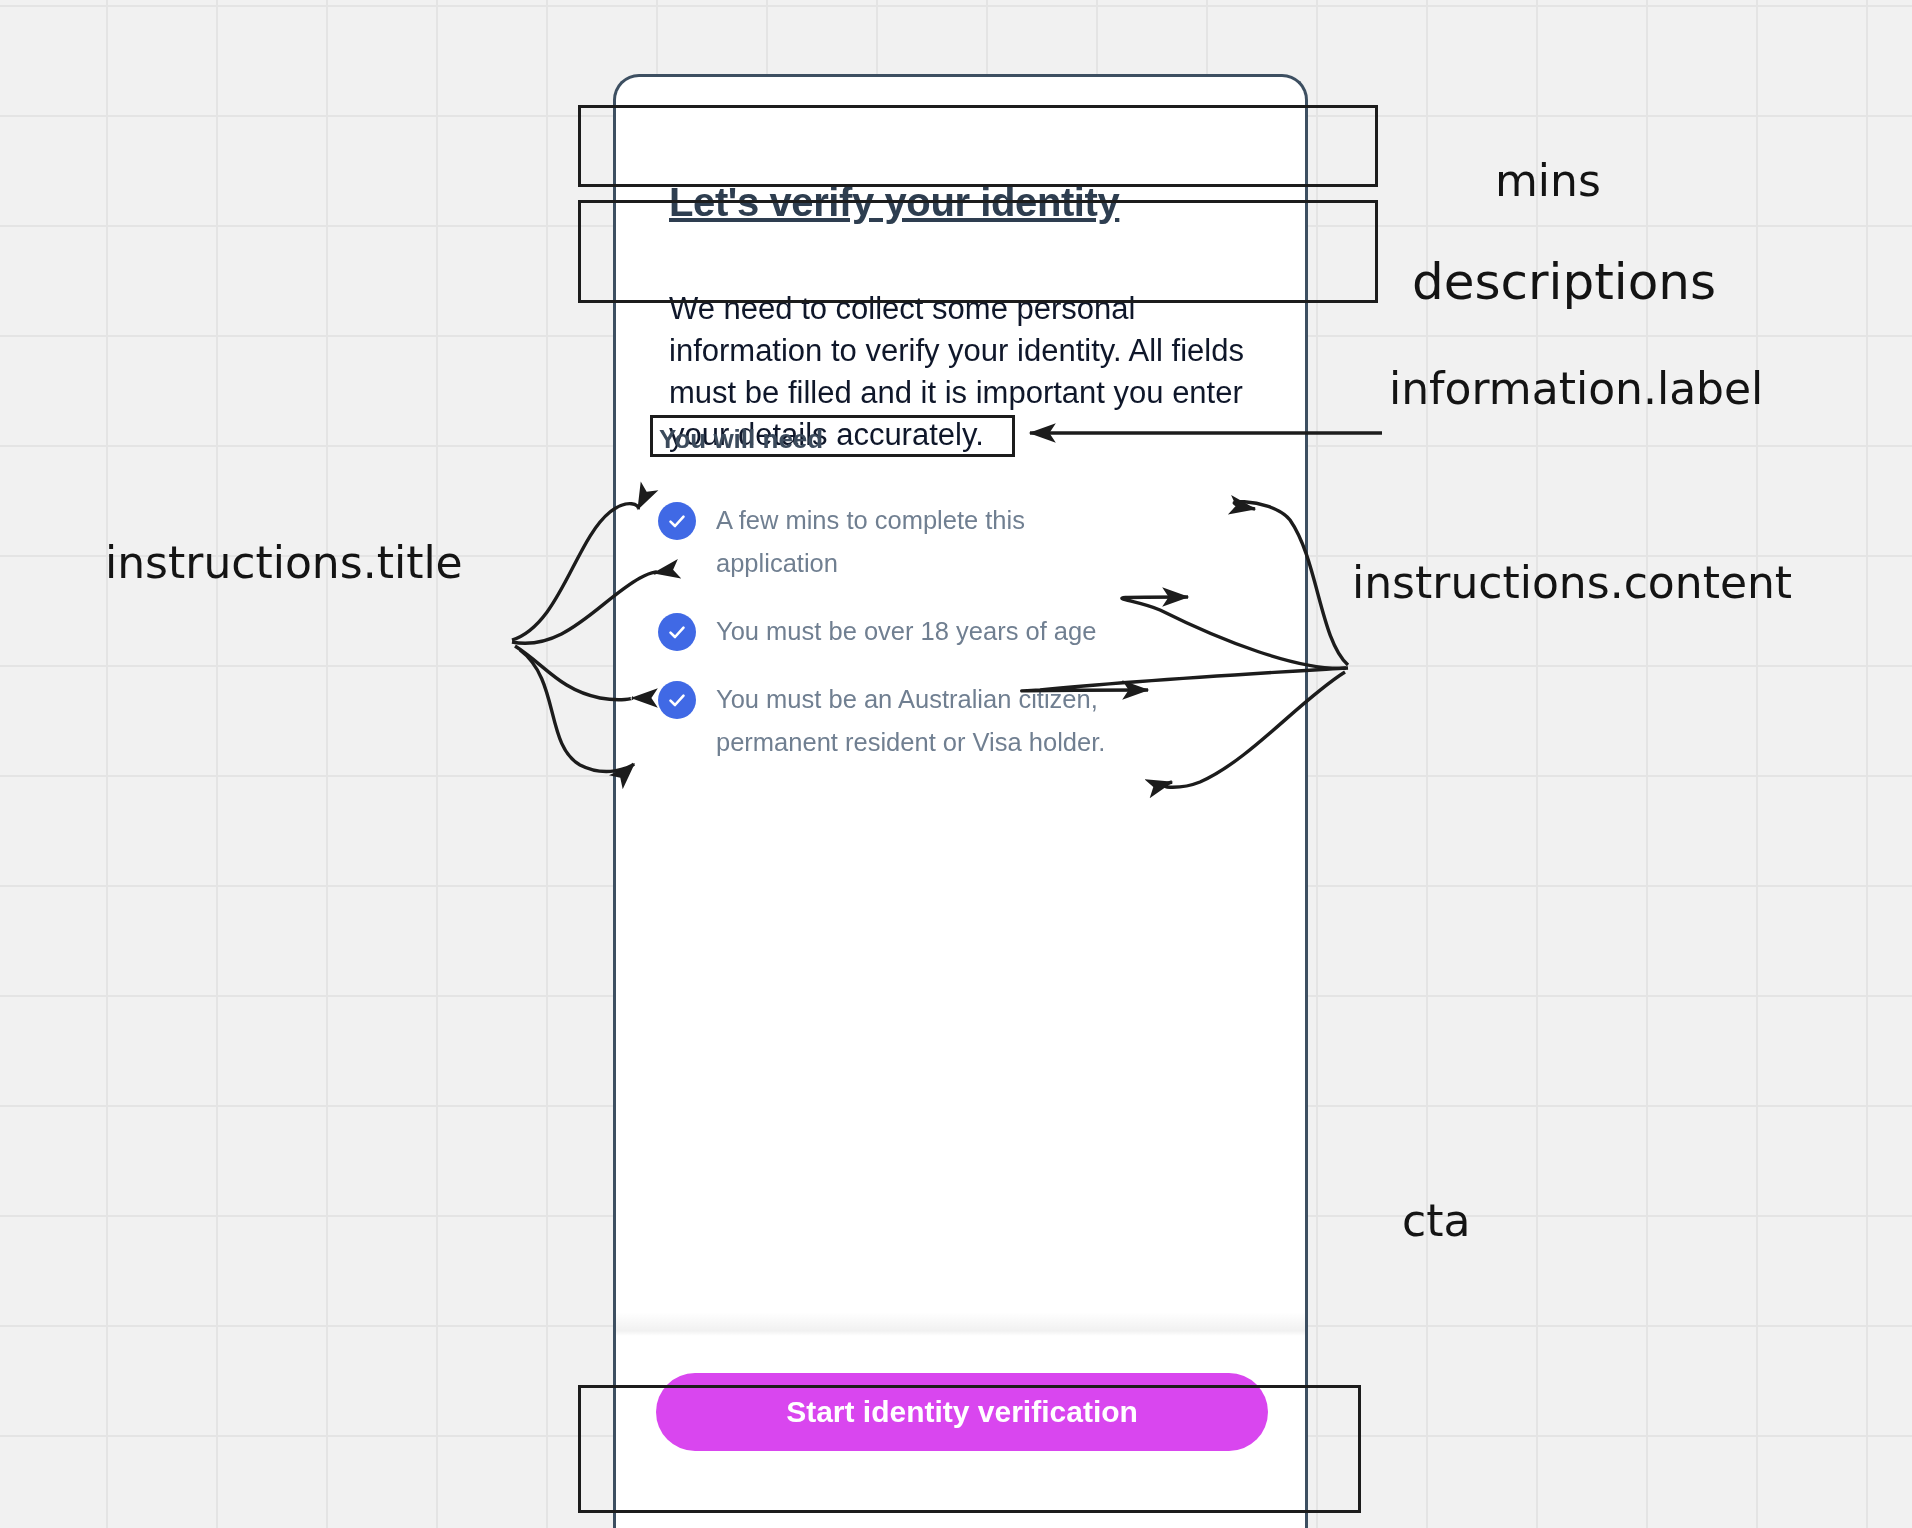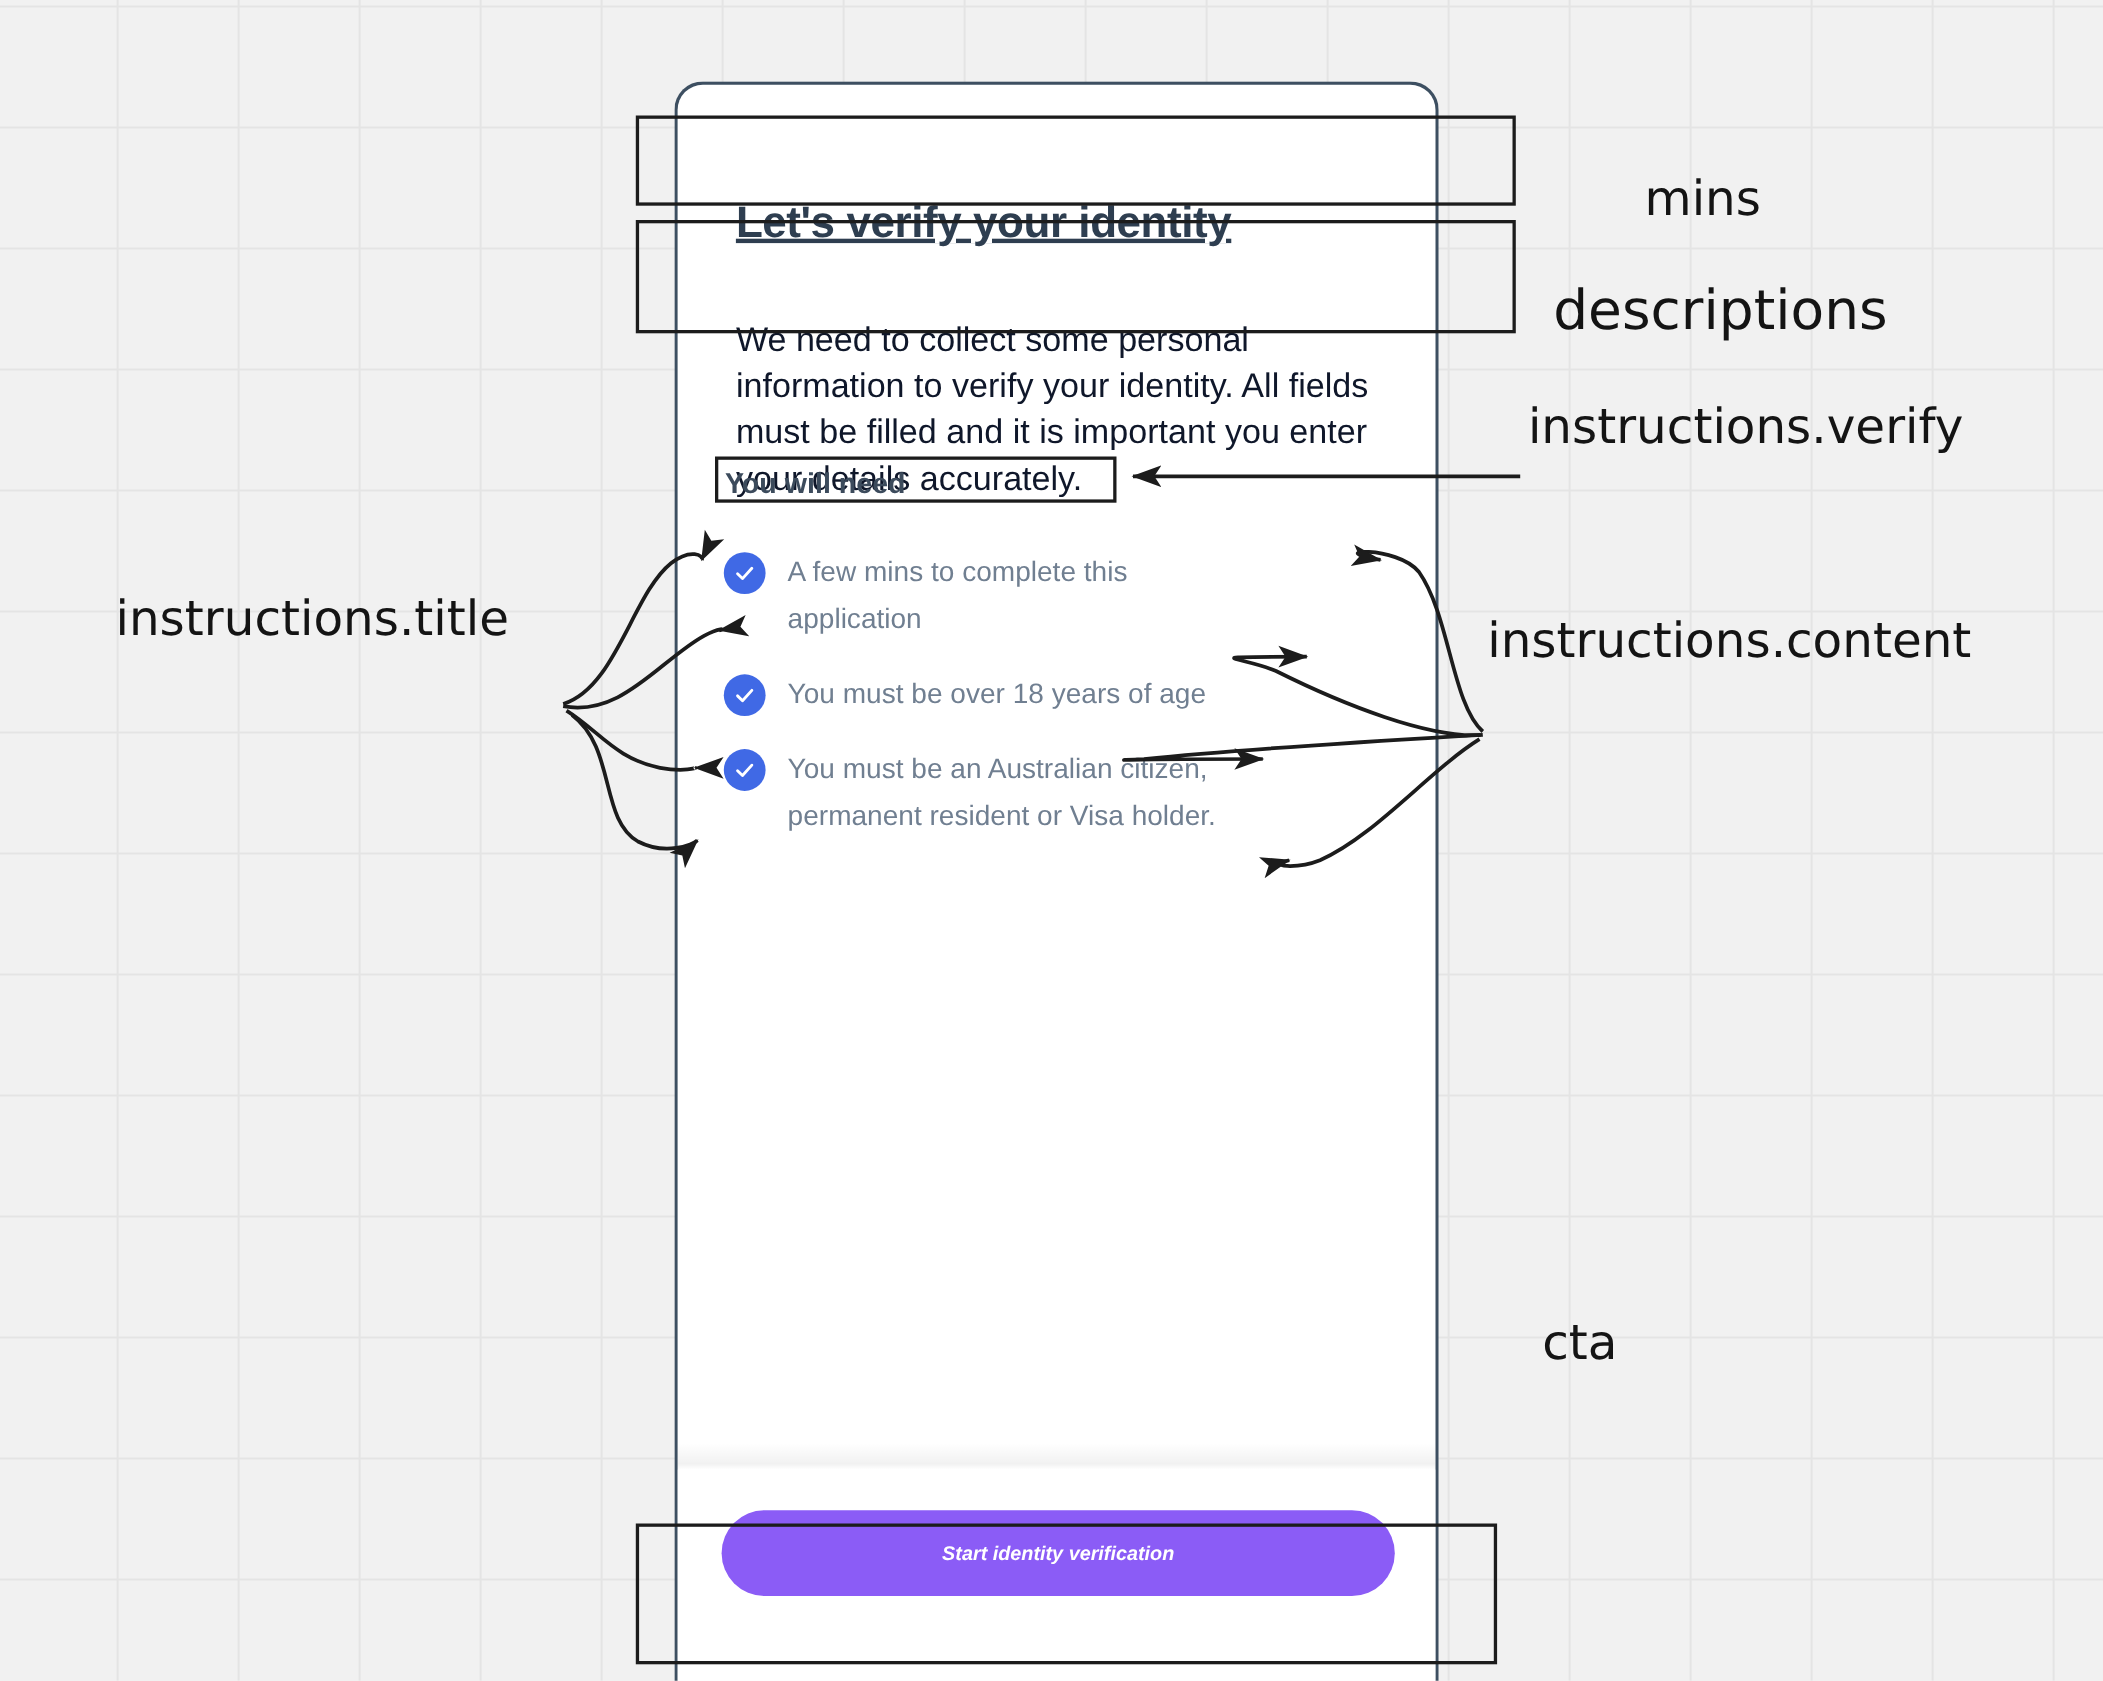--- a/index.html
+++ b/index.html
@@ -131,27 +131,26 @@
     background: #ffffff;
   }
   #cta-button {
     position: absolute;
     left: 40px;
     top: 37px;
     width: 612px;
     height: 78px;
     border: none;
     border-radius: 40px;
-    background: #8b5cf6;
+    background: #d946ef;
     color: #ffffff;
-    font-size: 18px;
+    font-size: 30px;
     font-weight: bold;
     font-family: "Liberation Sans", sans-serif;
     cursor: pointer;
-    font-style: italic;
   }
 
   
   .anno-box {
     position: absolute;
     border: 3.5px solid #1c1c1c;
     box-sizing: border-box;
     pointer-events: none;
   }
   #box-title        { left: 578px;  top: 105px;  width: 800px; height: 82px;  }
@@ -262,16 +261,16 @@
   <g stroke="#1c1c1c" stroke-width="3.4" fill="none" marker-end="url(#arrowhead)">
     <path d="M512,640 C560,625 575,540 610,512 C628,498 640,505 638,509"></path>
     <path d="M512,642 C565,652 600,600 640,578 C655,570 660,572 654,573"></path>
     <path d="M515,646 C545,665 560,690 600,698 C622,702 634,698 632,698"></path>
     <path d="M520,650 C560,680 545,745 580,765 C605,778 630,768 634,764"></path>
   </g>
 </svg>
 
 <div id="label-title" class="anno-label">mins</div>
 <div id="label-descriptions" class="anno-label">descriptions</div>
-<div id="label-instr-label" class="anno-label">instructions.verify</div>
+<div id="label-instr-label" class="anno-label">information.label</div>
 <div id="label-instr-icon" class="anno-label">instructions.title</div>
 <div id="label-instr-content" class="anno-label">instructions.content</div>
 <div id="label-cta" class="anno-label">cta</div>
 
 </body></html>

